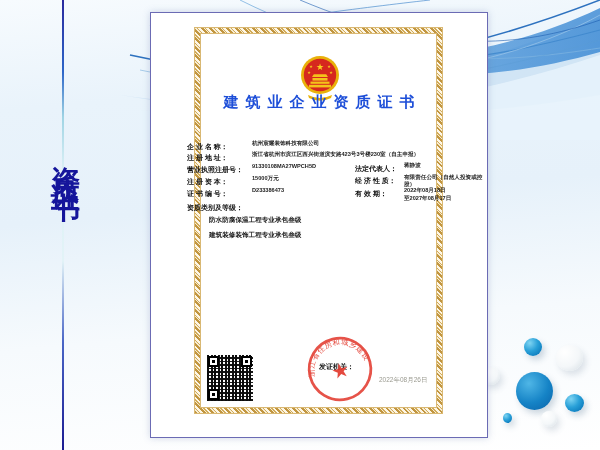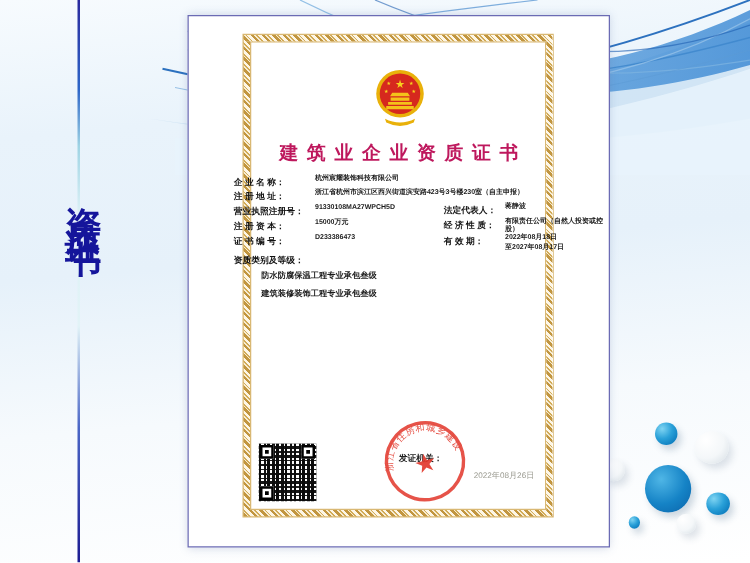--- a/index.html
+++ b/index.html
@@ -33,22 +33,22 @@
     box-shadow: 0 0 7px rgba(90,110,160,.28);
   }
   .frame {
     position:absolute; left:44px; top:15px; width:247px; height:385px;
     border:5px solid #c9a24b;
     border-image: repeating-linear-gradient(45deg, #c29640 0 2px, #f7ecd2 2px 3px, #d2ab57 3px 4px, #fdf6e6 4px 6px) 5;
     box-shadow: 0 0 0 1px #d9b873, inset 0 0 0 1px #d9b873;
   }
   .emblem { position:absolute; left:149px; top:42px; width:40px; height:46px; }
   .cert-title {
-    position:absolute; left:0; top:100px; width:100%; text-align:center;
-    color:#be185d; font-weight:bold; font-size:15px; letter-spacing:7px; text-indent:7px;
+    position:absolute; left:0; top:80px; width:100%; text-align:center;
+    color:#1d4ed8; font-weight:bold; font-size:15px; letter-spacing:7px; text-indent:7px;
   }
   
   .row { position:absolute; display:flex; align-items:flex-start; white-space:nowrap; }
   .lbl { font-weight:bold; color:#111; font-size:7px; line-height:8px; }
   .lbl.w { width:63px; }
   .lbl.wr { width:47px; }
   .val { font-weight:bold; color:#1a1a1a; font-size:5.6px; line-height:6.5px; margin:-3px 0 0 2px; }
   .val.wrap { white-space:normal; width:86px; }
   .qual-label { position:absolute; left:36px; top:190px; font-weight:bold; font-size:7px; color:#111; }
   .qual-item { position:absolute; left:58px; font-weight:bold; font-size:6.6px; color:#1a1a1a; }

